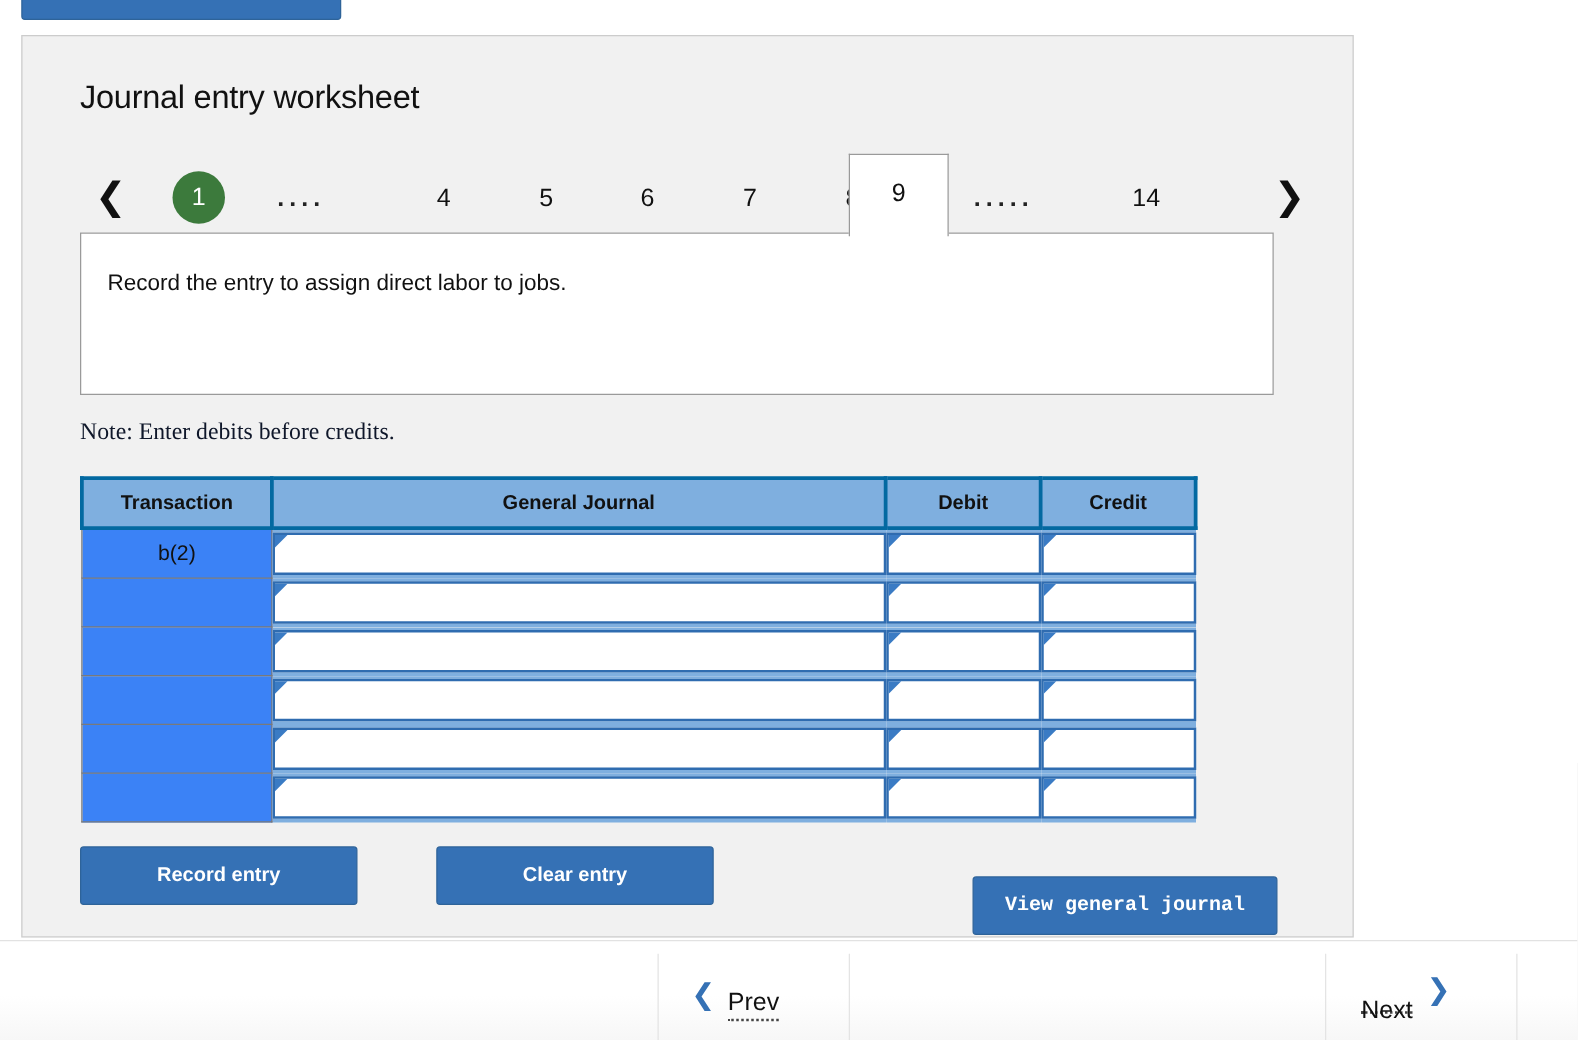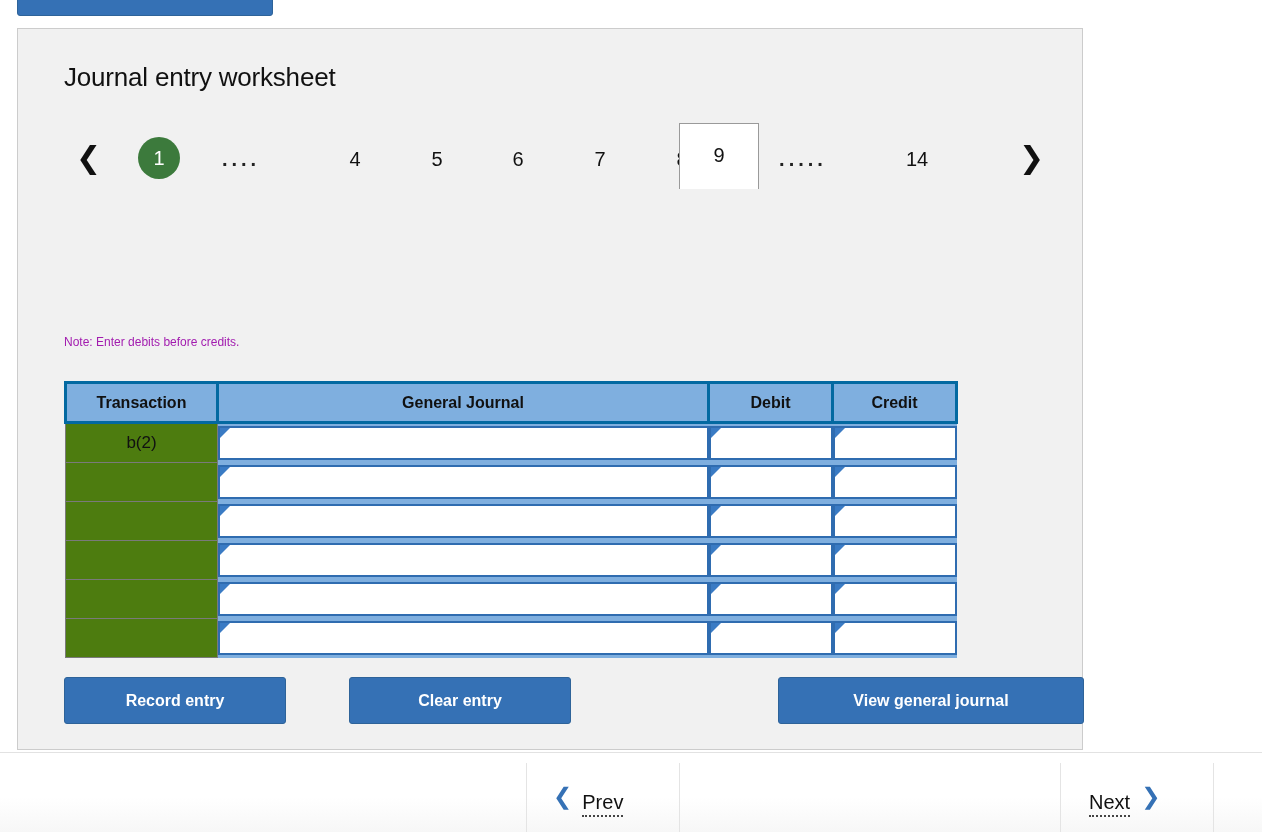--- a/index.html
+++ b/index.html
@@ -134,22 +134,23 @@
     left: 21px;
     top: 29px;
     font-size: 18px;
     color: #111111;
   }
 
   .note-text {
     position: absolute;
     left: 46px;
     top: 306px;
-    font-size: 12px;
-    color: #a21caf;
+    font-size: 19px;
+    color: #0f172a;
+    font-family: Liberation Serif, serif;
   }
 
   
   .jtable {
     position: absolute;
     left: 46px;
     top: 352px;
     border-collapse: collapse;
     table-layout: fixed;
   }
@@ -158,21 +159,21 @@
     border: 3px solid #0369a1;
     font-size: 16px;
     font-weight: bold;
     color: #111111;
     height: 37px;
     padding: 0;
   }
   .jtable td {
     border: 1px solid #7a7a7a;
     padding: 0;
-    background: #4d7c0f;
+    background: #3b82f6;
     height: 38px;
   }
   .col-txn { width: 149px; }
   .col-gj  { width: 488px; }
   .col-deb { width: 121px; }
   .col-cre { width: 121px; }
 
   .txn-cell {
     text-align: center;
     font-size: 17px;
@@ -213,21 +214,21 @@
     border-radius: 3px;
     color: #ffffff;
     font-size: 16px;
     font-weight: bold;
     text-align: center;
     box-sizing: border-box;
     cursor: pointer;
   }
   .btn-record { left: 46px;  top: 648px; width: 222px; height: 47px; line-height: 45px; }
   .btn-clear  { left: 331px; top: 648px; width: 222px; height: 47px; line-height: 45px; }
-  .btn-view   { left: 760px; top: 648px; width: 306px; height: 47px; line-height: 45px; }
+  .btn-view   { left: 760px; top: 672px; width: 244px; height: 47px; line-height: 45px; font-family: Liberation Mono, monospace; }
 
   
   .bottom-bar {
     position: absolute;
     left: 0;
     top: 752px;
     width: 1262px;
     height: 80px;
     background: linear-gradient(to bottom, #ffffff 0%, #ffffff 55%, #f7f7f7 100%);
     border-top: 1px solid #e2e2e2;
@@ -255,21 +256,20 @@
     align-items: center;
     gap: 10px;
   }
   .next-group {
     position: absolute;
     left: 1089px;
     top: 28px;
     height: 30px;
     cursor: pointer;
     display: flex;
-    align-items: center;
     gap: 11px;
   }
   .chev {
     color: #3571b5;
     font-size: 23px;
     font-weight: bold;
     line-height: 23px;
     font-family: "DejaVu Sans", sans-serif;
   }
   .nav-label {
@@ -305,20 +305,23 @@
     <div class="tab-item" style="left:583px; width:70px;">8</div>
 
     <div class="tab-active" style="left:615px;">9</div>
 
     <div class="tab-item dots" style="left:696px; width:86px;">.....</div>
     <div class="tab-item" style="left:798px; width:110px;">14</div>
 
     <div class="tab-arrow next">❯</div>
   </div>
 
+  <div class="prompt-box">
+    <div class="prompt-text">Record the entry to assign direct labor to jobs.</div>
+  </div>
 
   <div class="note-text">Note: Enter debits before credits.</div>
 
   <table class="jtable">
     <thead>
       <tr>
         <th class="col-txn">Transaction</th>
         <th class="col-gj">General Journal</th>
         <th class="col-deb">Debit</th>
         <th class="col-cre">Credit</th>

